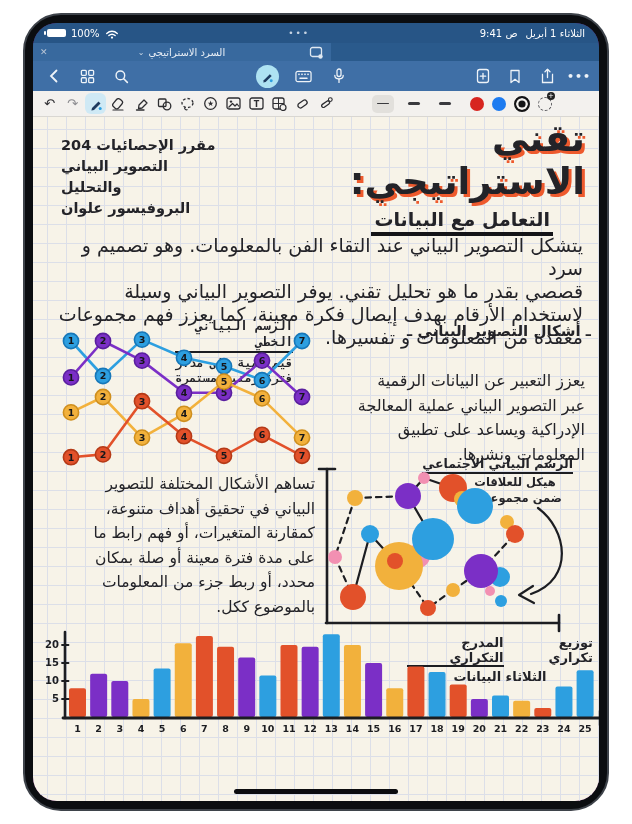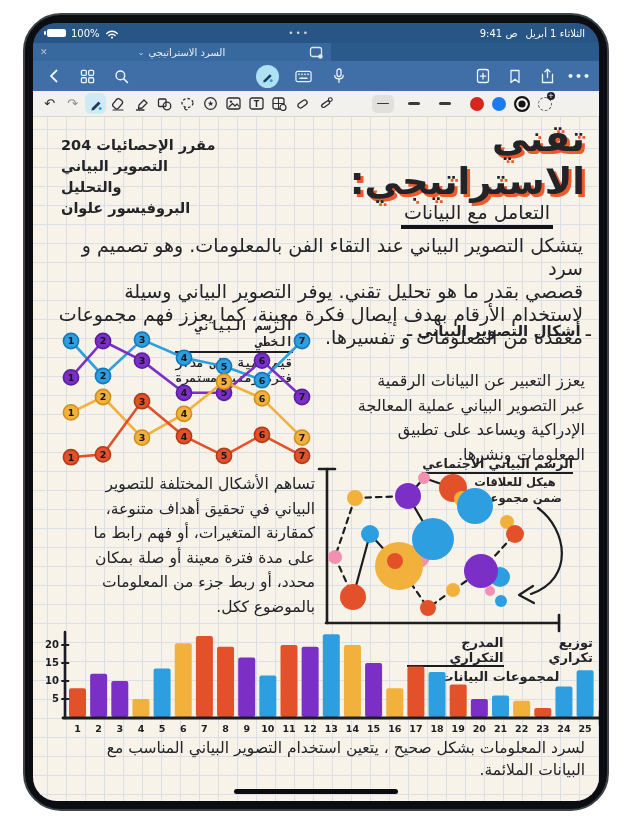--- a/index.html
+++ b/index.html
@@ -43,21 +43,21 @@
   
   .paper{position:relative;flex:1;background-color:#f7f3e8;color:#232328;
      background-image:linear-gradient(#dcdfe8 1px,transparent 1px),linear-gradient(90deg,#dcdfe8 1px,transparent 1px);
      background-size:19px 19px;background-position:-5px -7px;}
   .abs{position:absolute;}
   .pre{white-space:pre-line;}
   .hand{color:#232328;}
   #course-info{left:28px;top:18px;width:208px;text-align:left;font-size:14.5px;line-height:21px;font-weight:bold;direction:rtl;}
   #main-title{right:14px;top:0px;text-align:right;font-size:37px;font-weight:800;line-height:43px;direction:rtl;
      text-shadow:3px 2.5px 0 #ee5a2d;letter-spacing:-1px;}
-  #subtitle{right:46px;top:72px;font-size:19px;font-weight:400;direction:rtl;border-bottom:4.5px solid #141417;padding:12px 3px 2px;}
+  #subtitle{right:46px;top:88px;font-size:19px;font-weight:700;direction:rtl;border-bottom:4.5px solid #141417;padding:3px 3px 2px;}
   #intro-par{right:16px;left:22px;top:117px;text-align:right;direction:rtl;font-size:19px;line-height:23px;}
   #linechart-label{left:142px;top:201px;width:118px;text-align:right;direction:rtl;font-family:Liberation Mono, monospace;}
   .mini-title{font-size:12.5px;font-weight:800;border-bottom:2px solid #1c1d21;display:inline-block;padding-bottom:1px;}
   .mini-desc{font-size:11.5px;line-height:15px;font-weight:bold;margin-top:3px;}
   #section-header{right:8px;top:205px;font-size:15px;font-weight:800;direction:rtl;}
   #section-par{right:14px;top:252px;width:276px;text-align:right;direction:rtl;font-size:16px;line-height:24.5px;}
   #left-par{left:22px;top:355px;width:260px;text-align:right;direction:rtl;font-size:15.5px;line-height:24.5px;}
   #network-label{right:26px;top:336px;direction:rtl;text-align:center;}
   #network-desc{right:28px;top:357px;width:112px;text-align:center;direction:rtl;font-size:11.5px;line-height:16px;font-weight:bold;}
   #hist-label{right:6px;top:518px;width:186px;direction:ltr;}
@@ -313,25 +313,23 @@
 محدد، أو ربط جزء من المعلومات
 بالموضوع ككل.</div>
      <div id="network-desc" class="abs pre">هيكل للعلاقات
 ضمن مجموعة ما</div>
 
      <div id="hist-label" class="abs">
        <div class="row1">
          <span class="ht">المدرج التكراري</span>
          <span class="hd">توزيع تكراري</span>
        </div>
-       <div class="row2">لمجموعات البيانات</div>
-     </div>
-
-     <div id="bottom-par" class="abs pre hand">لسرد المعلومات بشكل صحيح ، يتعين استخدام التصوير البياني المناسب مع
-البيانات الملائمة.</div>
+       <div class="row2">الثلاثاء البيانات</div>
+     </div>
+
 
      <svg id="charts-svg" class="abs" style="left:0;top:0;pointer-events:none;" width="568" height="687" viewBox="0 0 568 687">
             <g>
               <polyline points="38,224 70,259 109,222.6 151,240.79999999999998 191,249.2 229,263.2 269,224" fill="none" stroke="#2d9fe0" stroke-width="2.6" stroke-linejoin="round" stroke-linecap="round"></polyline>
               <circle cx="38" cy="224" r="7.6" fill="#2d9fe0" stroke="#1777b8" stroke-width="1.6"></circle>
               <text x="38" y="227.4" text-anchor="middle" font-size="9.5" font-weight="bold" fill="#15161a" font-family="DejaVu Sans">1</text>
               <circle cx="70" cy="259" r="7.6" fill="#2d9fe0" stroke="#1777b8" stroke-width="1.6"></circle>
               <text x="70" y="262.4" text-anchor="middle" font-size="9.5" font-weight="bold" fill="#15161a" font-family="DejaVu Sans">2</text>
               <circle cx="109" cy="222.6" r="7.6" fill="#2d9fe0" stroke="#1777b8" stroke-width="1.6"></circle>
               <text x="109" y="226" text-anchor="middle" font-size="9.5" font-weight="bold" fill="#15161a" font-family="DejaVu Sans">3</text>

